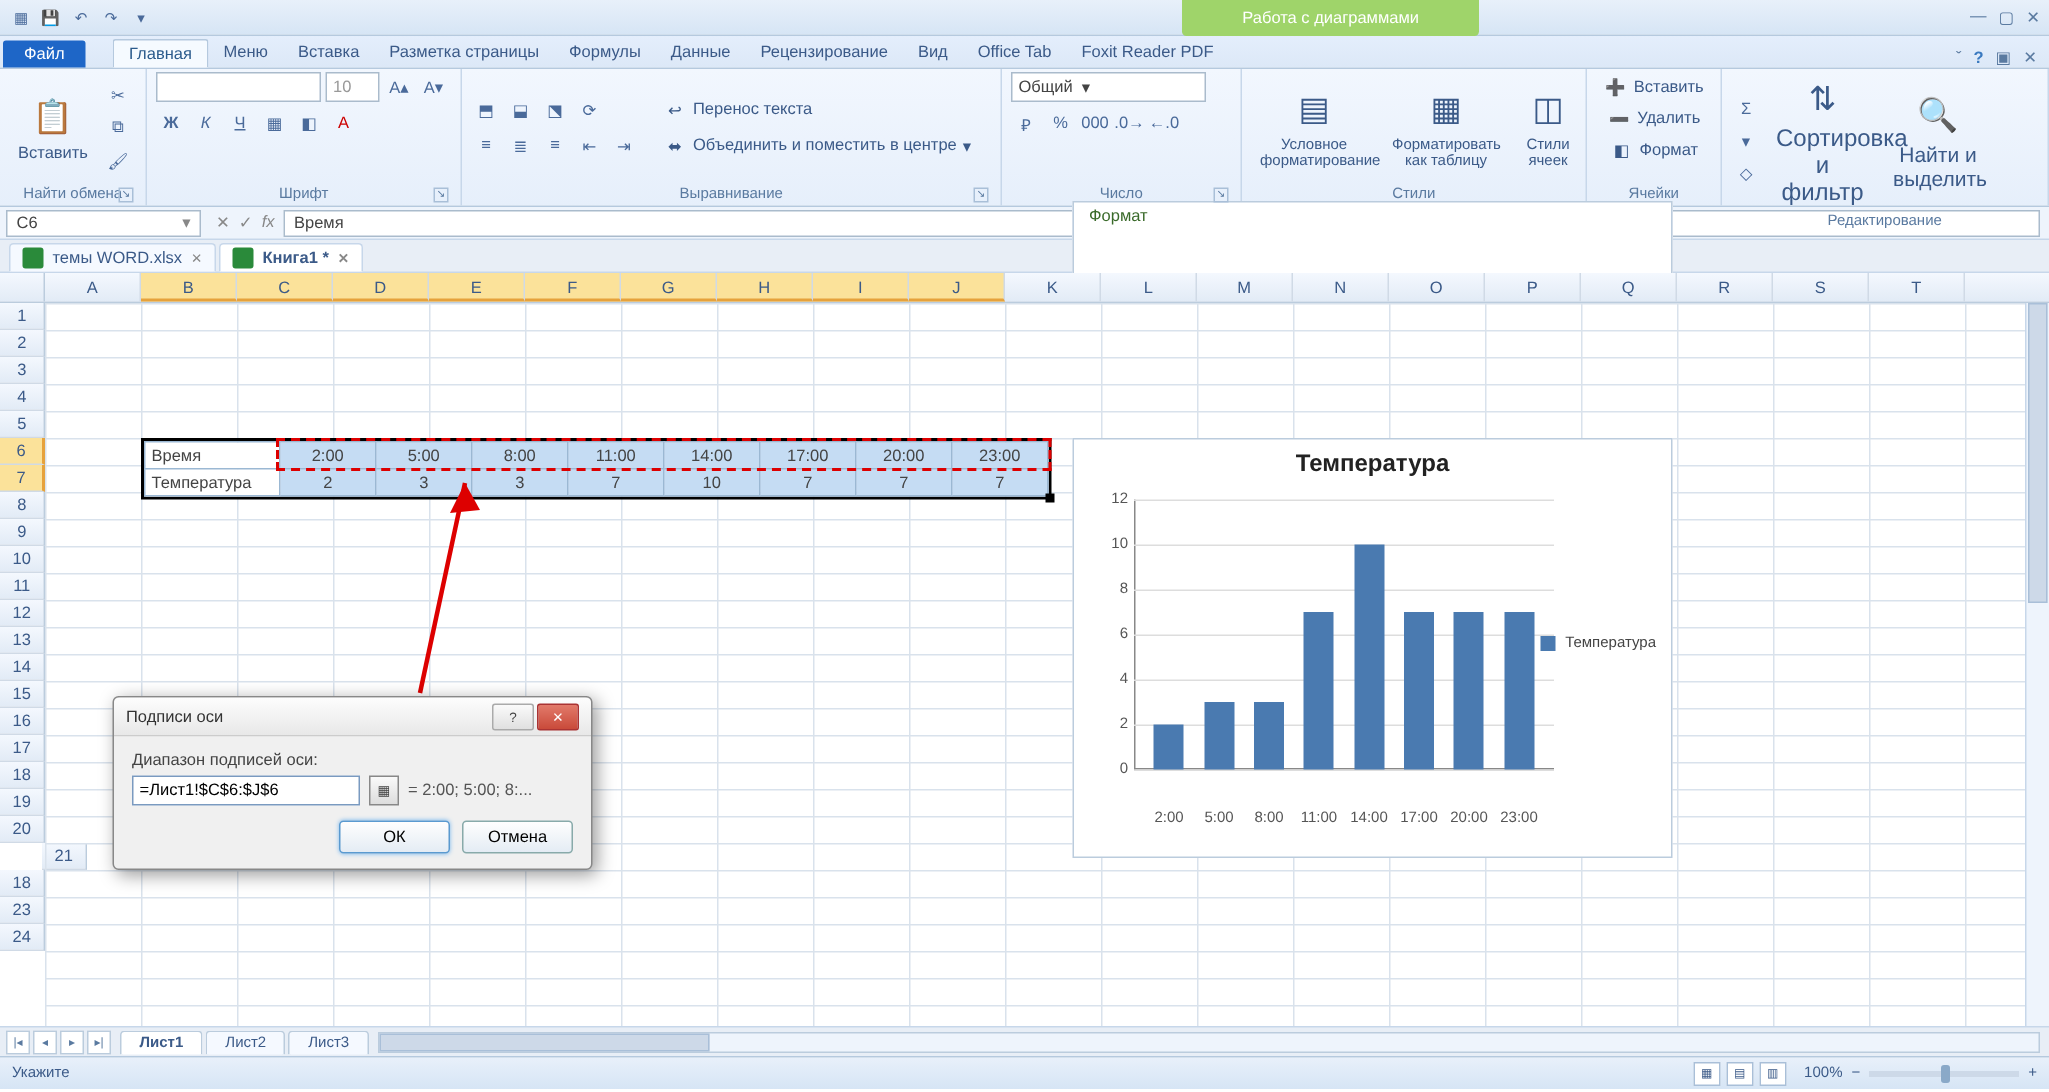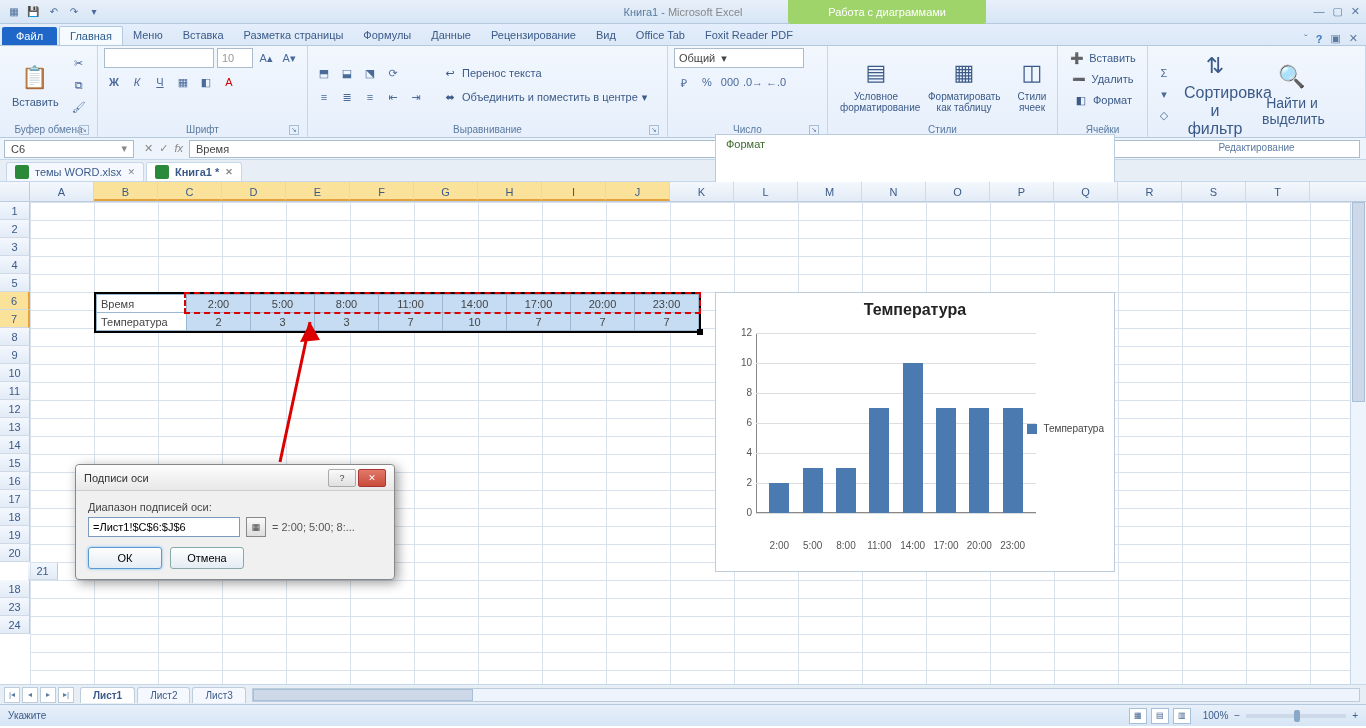--- a/index.html
+++ b/index.html
@@ -9,21 +9,21 @@
 .titlebar{height:24px;background:linear-gradient(#e8f0fa,#d6e5f5);display:flex;align-items:center;border-bottom:1px solid #b5c9de;position:relative}
 .qat{display:flex;gap:4px;padding:0 6px;align-items:center}
 .qat .ic{width:16px;height:16px;display:flex;align-items:center;justify-content:center;color:#4a6a9a;font-size:10px}
 .title{position:absolute;left:0;right:0;text-align:center;color:#5a7aa0;pointer-events:none}
 .title .t2{color:#888}
 .winbtns{position:absolute;right:6px;display:flex;gap:8px;color:#5a7aa0;font-size:11px}
 .charttools{position:absolute;right:380px;top:0;height:24px;background:#9fd46a;color:#fff;padding:0 40px;display:flex;align-items:center;font-size:11px;border-radius:0 0 3px 3px}
 
 
 .tabs{height:22px;background:linear-gradient(#e4eefc,#dce8f7);display:flex;align-items:flex-end;border-bottom:1px solid #b5c9de;padding-left:2px;position:relative}
-.filetab{background:#1e66c7;color:#fff;padding:3px 14px;border-radius:2px 2px 0 0;margin-right:2px}
+.filetab{background:#1e66c7;color:#fff;padding:3px 14px;border-radius:2px 2px 0 0;margin-right:18px}
 .tab{padding:3px 10px;color:#3b5a88;cursor:default}
 .tab.active{background:#f5faff;border:1px solid #b5c9de;border-bottom:none;border-radius:2px 2px 0 0;color:#2a5a8c}
 .tab.chart{color:#3a6a2a}
 .tabs .help{position:absolute;right:8px;display:flex;gap:8px;align-items:center;color:#5a7aa0}
 
 
 .ribbon{height:92px;background:linear-gradient(#f2f7fe,#e6effb);border-bottom:1px solid #b5c9de;display:flex}
 .group{border-right:1px solid #c7d7ea;display:flex;flex-direction:column;padding:2px 6px 0}
 .group .body{flex:1;display:flex;align-items:center;gap:4px}
 .group .label{text-align:center;color:#5a7aa0;font-size:10px;padding:2px 0;position:relative}
@@ -84,21 +84,21 @@
 .dlg .tb{height:26px;background:linear-gradient(#fdfdfd,#e8e8e8);display:flex;align-items:center;padding:0 8px;border-bottom:1px solid #ccc;border-radius:4px 4px 0 0;position:relative}
 .dlg .tb .ttl{flex:1;color:#333}
 .dlg .tb .wbtn{width:28px;height:18px;border:1px solid #aaa;margin-left:2px;text-align:center;font-size:9px;line-height:16px;border-radius:2px;background:linear-gradient(#fafafa,#e0e0e0)}
 .dlg .tb .wbtn.close{background:linear-gradient(#e27a6a,#c94a3a);color:#fff;border-color:#a33}
 .dlg .bd{padding:10px 12px}
 .dlg .lab{margin-bottom:4px}
 .dlg .row{display:flex;align-items:center;gap:6px;margin-bottom:10px}
 .dlg input[type=text]{flex:0 0 150px;height:20px;border:1px solid #7a9ac0;padding:0 4px;background:#fff;font-size:11px}
 .dlg .pick{width:20px;height:20px;border:1px solid #888;background:linear-gradient(#fafafa,#ddd);font-size:9px;text-align:center;line-height:18px}
 .dlg .prev{color:#555}
-.dlg .btns{display:flex;gap:8px}
+.dlg .btns{display:flex;justify-content:flex-end;gap:8px}
 .dlg button{width:74px;height:22px;border:1px solid #8aa;border-radius:3px;background:linear-gradient(#fefefe,#e4ecf4);font-size:11px}
 .dlg button.ok{border-color:#5a9ad0;box-shadow:0 0 3px #7ab8ee}
 
 
 .chart{position:absolute;top:110px;left:715px;width:400px;height:280px;border:1px solid #bcd;background:#fff}
 .chart .ctitle{text-align:center;font-weight:bold;font-size:16px;color:#222;padding:8px 0}
 .plot{position:absolute;top:40px;left:40px;width:280px;height:200px}
 .yax{position:absolute;left:-28px;width:24px;text-align:right;font-size:10px;color:#555}
 .xax{position:absolute;bottom:-18px;font-size:10px;color:#555;text-align:center}
 .bar{position:absolute;bottom:20px;width:20px;background:#4a7ab0}
@@ -130,23 +130,20 @@
 </head>
 <body>
 
 <div class="titlebar">
   <div class="qat">
     <span class="ic">▦</span>
     <span class="ic">💾</span>
     <span class="ic">↶</span>
     <span class="ic">↷</span>
     <span class="ic">▾</span>
-  </div>
-  <div class="title">
-    <span>Книга1</span> - <span class="t2">Microsoft Excel</span>
   </div>
   <div class="charttools">Работа с диаграммами</div>
   <div class="winbtns">
     <span>—</span>
     <span>▢</span>
     <span>✕</span>
   </div>
 </div>
 
 <div class="tabs">
@@ -182,21 +179,21 @@
       <div class="bigbtn">
           <span class="ic">📋</span>
           <span>Вставить</span>
         </div>
       <div class="col">
         <span class="smbtn">✂</span>
         <span class="smbtn">⧉</span>
         <span class="smbtn">🖌</span>
       </div>
     </div>
-    <div class="label"><span>Буфер обмена</span><span class="dlaunch">↘</span></div>
+    <div class="label"><span>Найти обмена</span><span class="dlaunch">↘</span></div>
   </div>
 
   <div class="group" style="width:210px">
     <div class="body col" style="gap:4px;align-items:flex-start">
       <div class="smrow">
         <div class="fontbox"></div>
         <div class="sizebox">10</div>
         <span class="smbtn">A▴</span>
         <span class="smbtn">A▾</span>
       </div>

